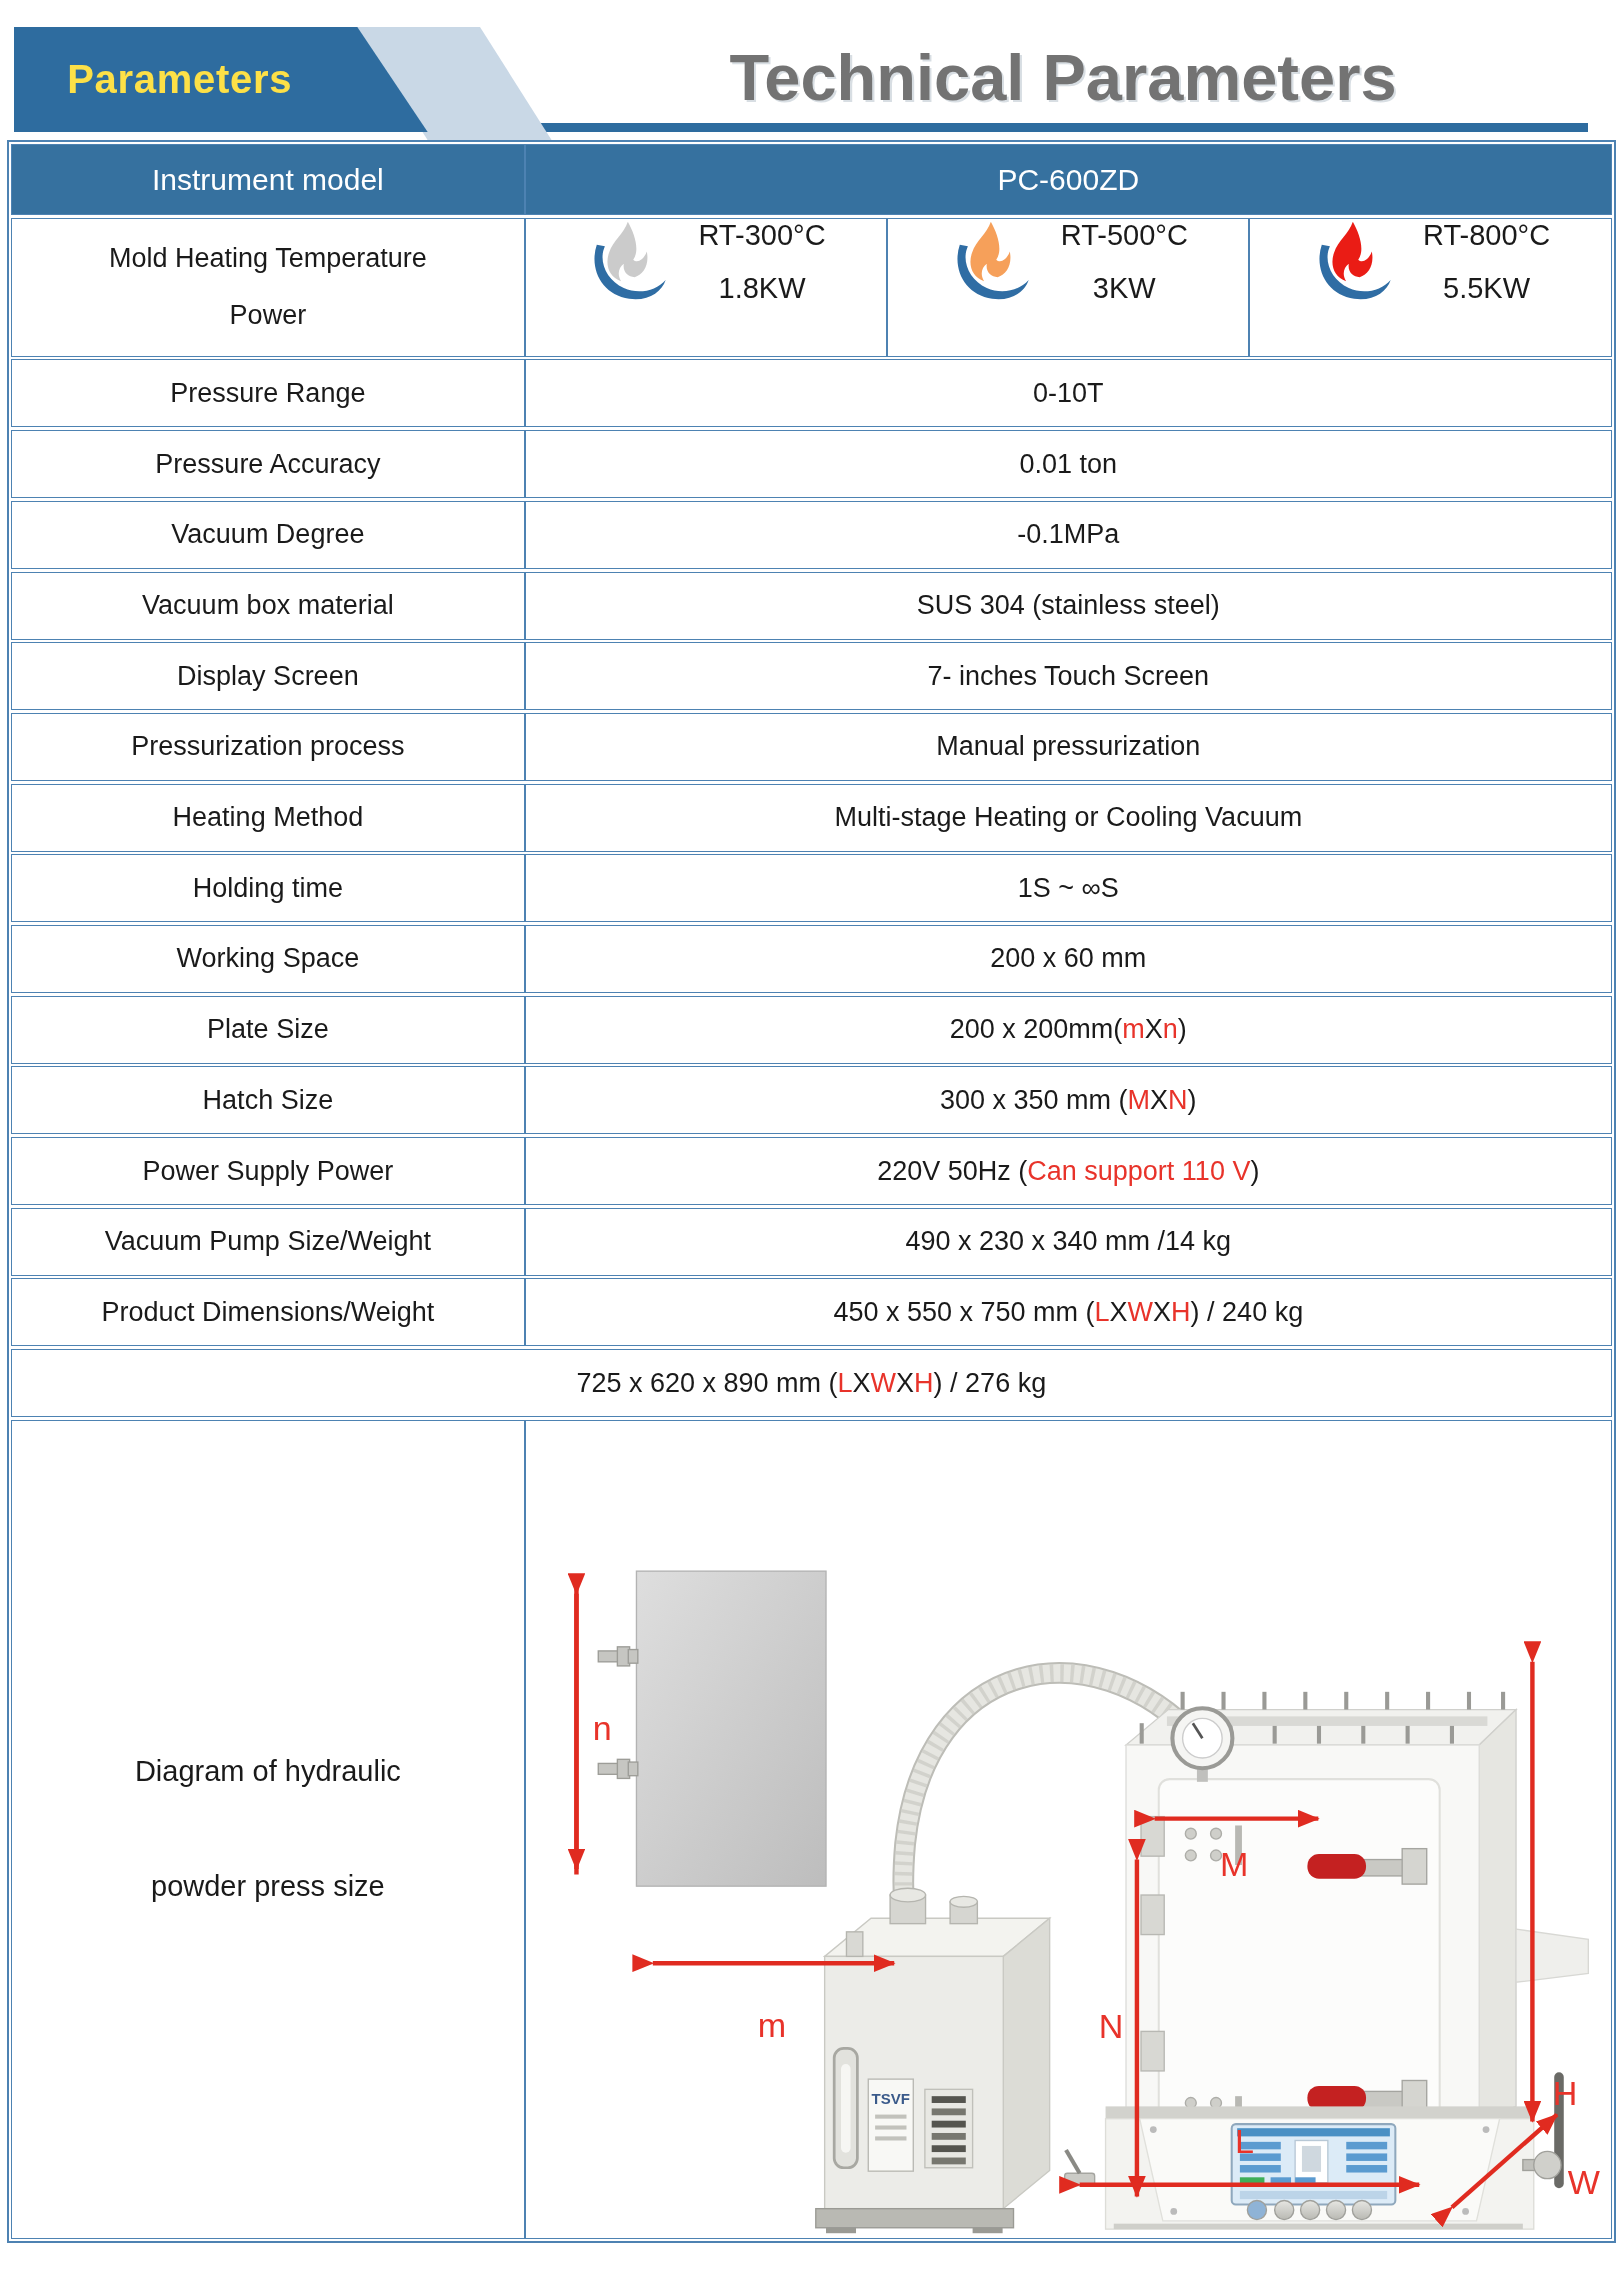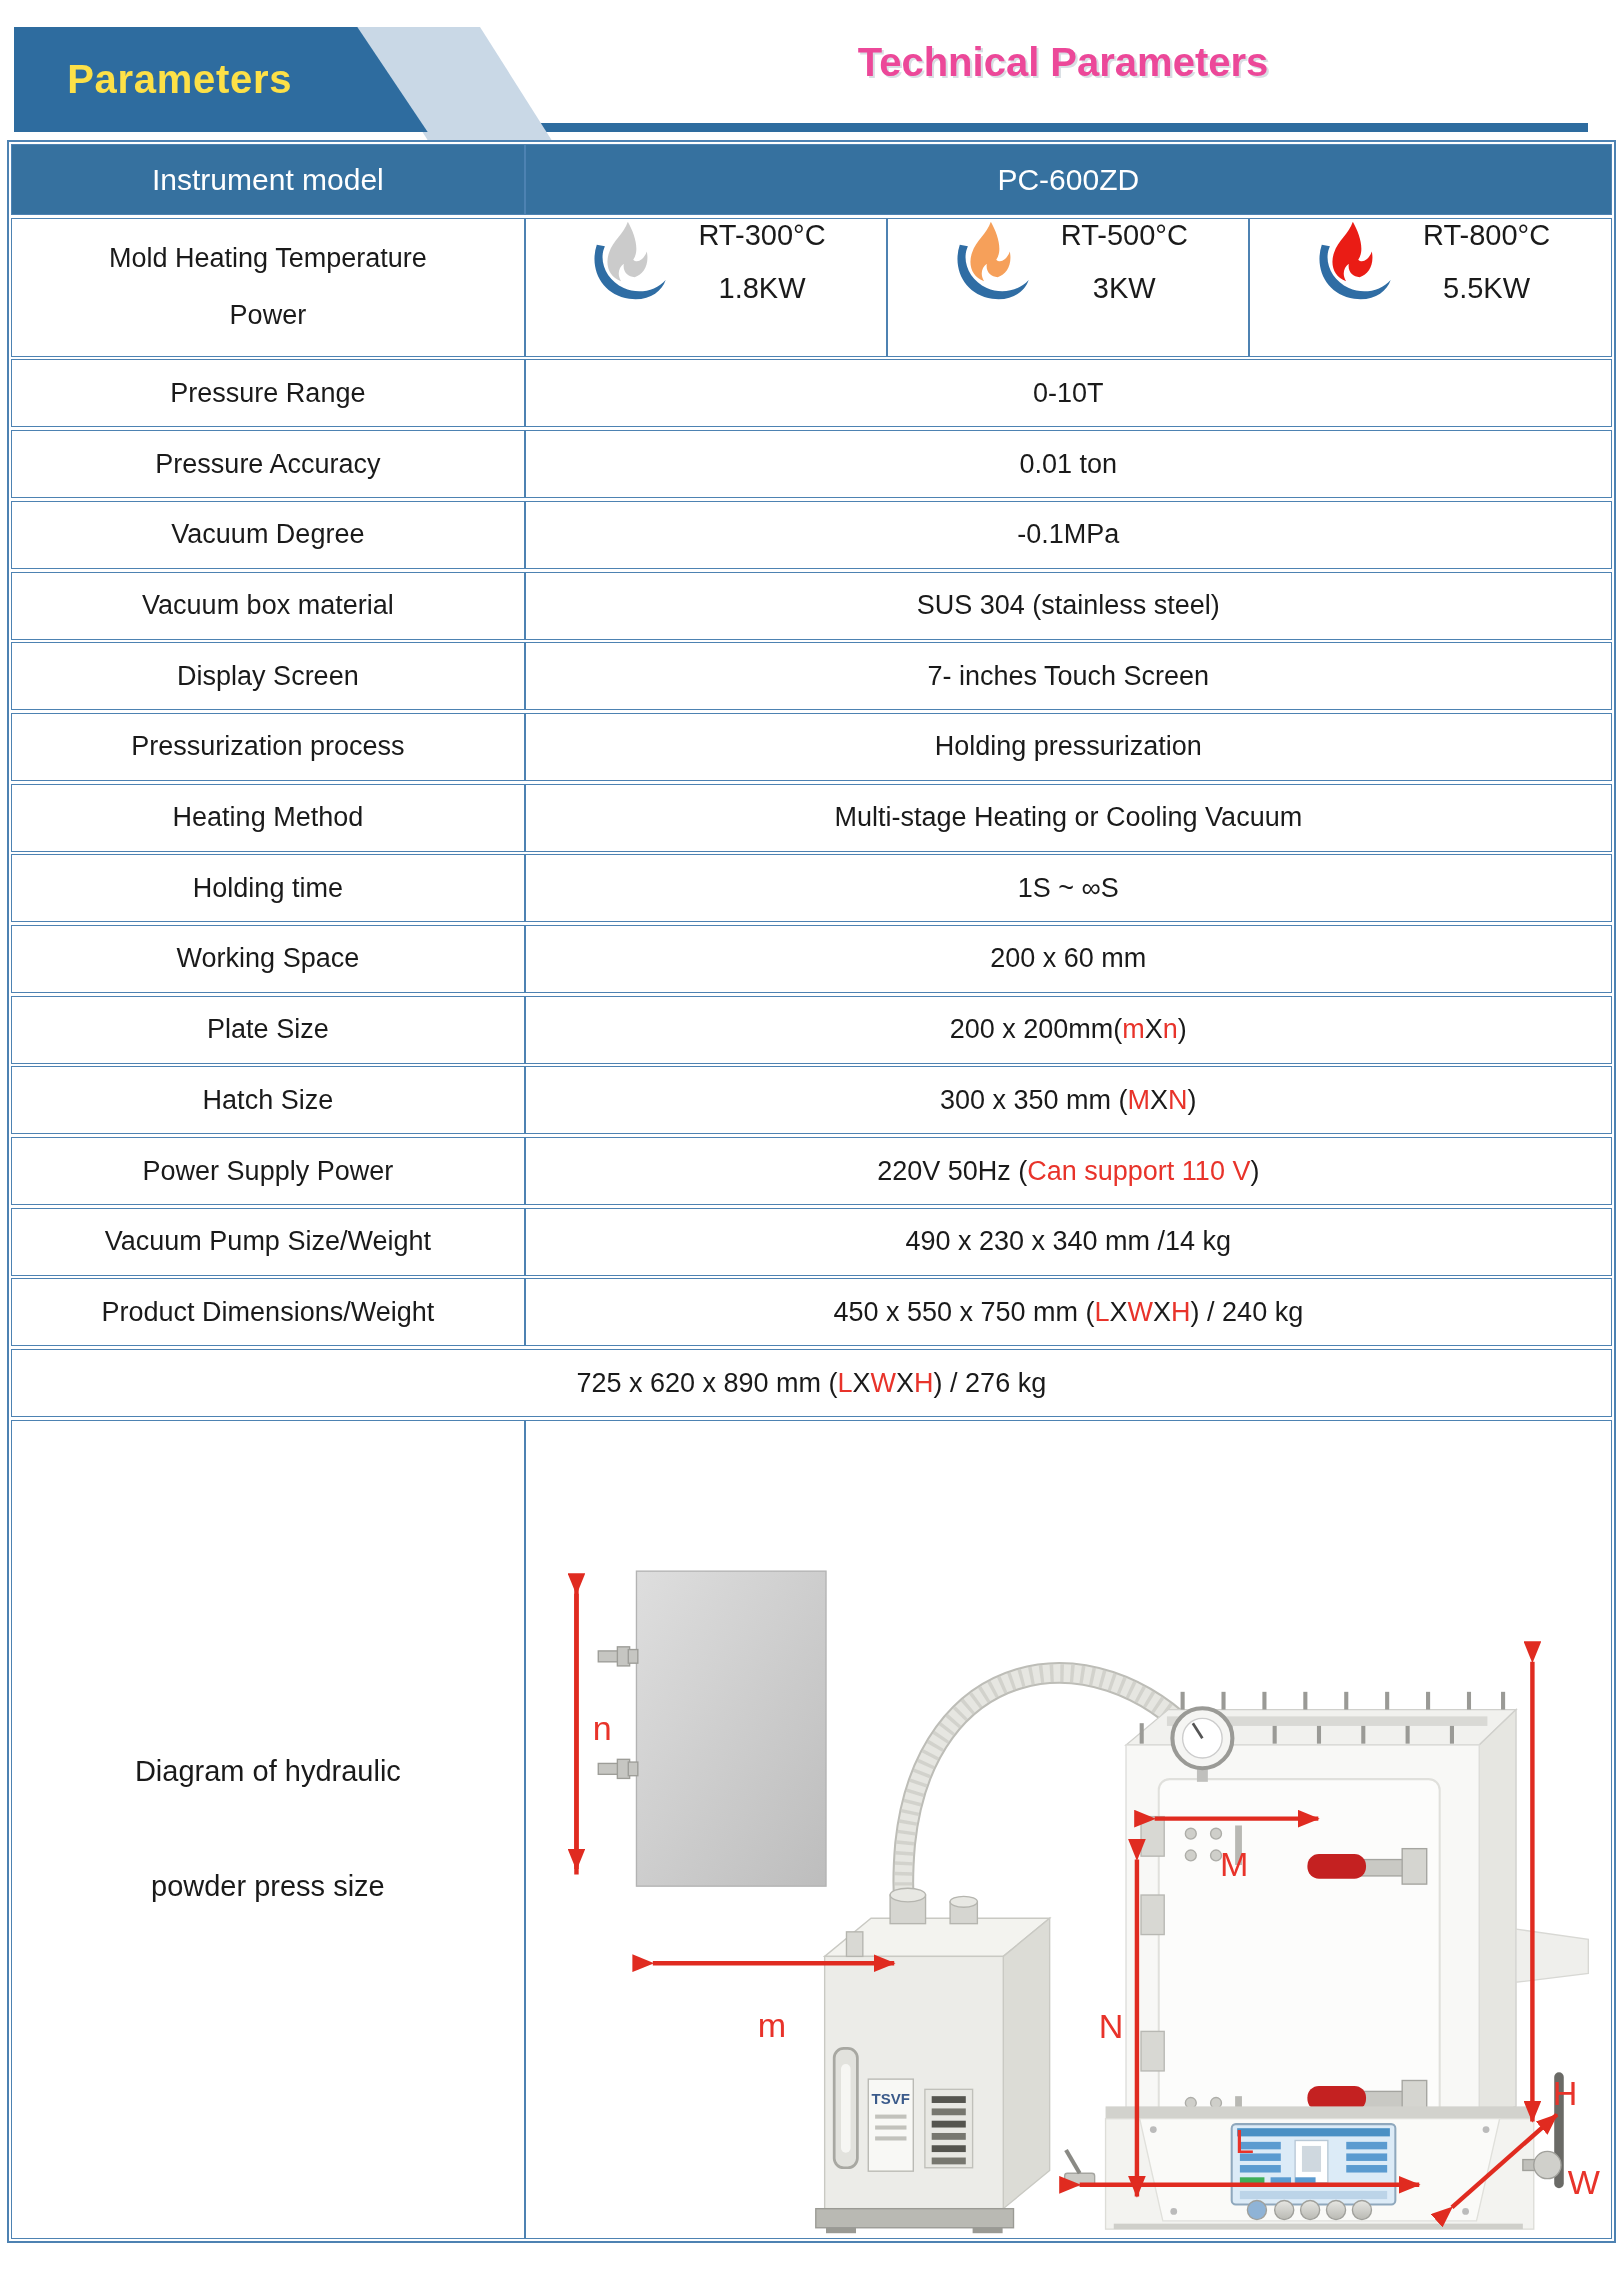--- a/index.html
+++ b/index.html
@@ -8,21 +8,21 @@
 
   
   .hdr-rule{position:absolute;left:13.7px;top:123px;width:1574px;height:9px;background:#2E6C9F;}
   .badge-dark{position:absolute;left:13.7px;top:27px;width:414px;height:105px;background:#2E6C9F;
               clip-path:polygon(0 0,83% 0,100% 100%,0 100%);
               display:flex;align-items:center;justify-content:center;padding-right:82px;box-sizing:border-box;}
   .badge-dark span{color:#fde047;font-size:40px;font-weight:bold;letter-spacing:0.7px;}
   .badge-light{position:absolute;left:356px;top:27px;width:200px;height:120px;background:#C9D8E6;
                clip-path:polygon(0 0,62% 0,100% 100%,38% 100%);}
   .page-title{position:absolute;left:581px;top:40px;width:964px;text-align:center;
-              font-size:40px;font-weight:bold;color:#ec4899;letter-spacing:0px;
+              font-size:65px;font-weight:bold;color:#737373;letter-spacing:0px;
               text-shadow:2.1px 2.1px 0 rgba(40,70,100,0.18);}
 
   
   .tbl{position:absolute;left:6.8px;top:140px;width:1609px;height:2103px;box-sizing:border-box;
        border:2.1px solid #4D82B2;background:#fff;padding:2.1px;
        display:flex;flex-direction:column;gap:2.7px;}
   .trow{display:flex;gap:0;flex:0 0 auto;}
   .trow.model{height:71px;}
   .trow.heating{height:139px;}
   .trow.r{height:68px;}
@@ -129,21 +129,21 @@
       </div>
     <div class="trow r">
         <div class="cell lab">Display Screen</div>
         <div class="cell val">
           <span>7- inches Touch Screen</span>
         </div>
       </div>
     <div class="trow r">
         <div class="cell lab">Pressurization process</div>
         <div class="cell val">
-          <span>Holding pressurization</span>
+          <span>Manual pressurization</span>
         </div>
       </div>
     <div class="trow r">
         <div class="cell lab">Heating Method</div>
         <div class="cell val">
           <span>Multi-stage Heating or Cooling Vacuum</span>
         </div>
       </div>
     <div class="trow r">
         <div class="cell lab">Holding time</div>

